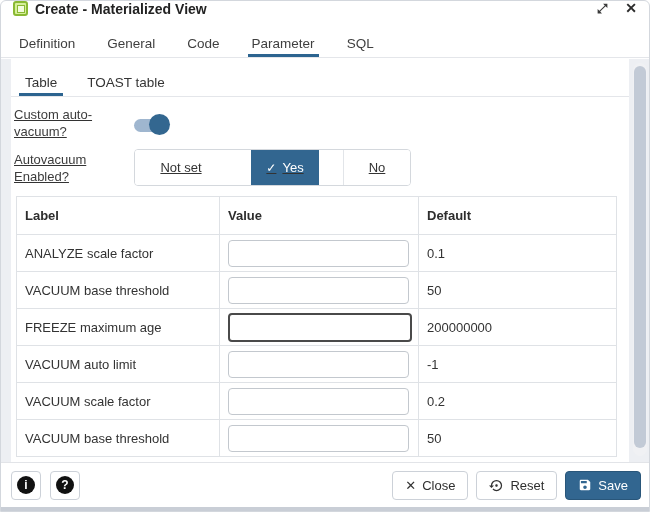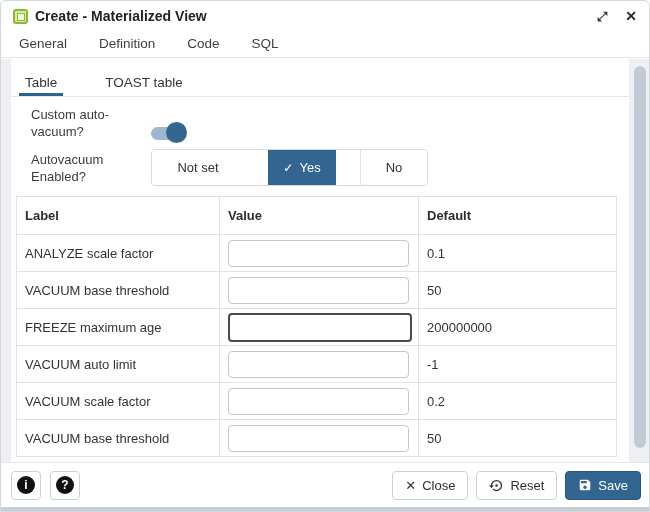--- a/index.html
+++ b/index.html
@@ -4,21 +4,21 @@
 <style>
   html,body { margin:0; padding:0; background:#fff; }
   * { box-sizing:border-box; }
   .dialog {
     position:relative; width:650px; height:512px; overflow:hidden;
     background:#fff; border:1px solid #d3d7dd; border-radius:6px 6px 0 0;
     font-family:"Liberation Sans", sans-serif; color:#333;
   }
 
   
-  .titlebar { height:30px; display:flex; align-items:center; padding:0 12px; }
+  .titlebar { height:30px; display:flex; align-items:flex-start; padding:0 12px; }
   .mv-icon { width:15px; height:15px; border:2px solid #8ab933; background:#d6ef9a;
     border-radius:3px; margin-right:7px; position:relative; flex:0 0 auto; }
   .mv-icon::after { content:""; position:absolute; right:1px; bottom:1px; width:6px; height:6px;
     border:1px solid #8ab933; background:#f3fbdd; }
   .title { font-size:14px; font-weight:bold; color:#222; }
   .win-controls { margin-left:auto; display:flex; align-items:center; gap:16px; }
   .win-controls .glyph { font-size:14px; font-weight:bold; color:#2b2b2b; cursor:pointer; line-height:1; }
 
   
   .tabs { display:flex; padding-left:14px; border-bottom:1px solid #e4e6ea; height:27px; }
@@ -30,27 +30,27 @@
   .content { position:absolute; top:58px; left:0; right:0; bottom:49px; background:#edeff3; }
   .panel { position:absolute; top:0; left:10px; right:20px; bottom:0; background:#fff; overflow:hidden; }
 
   .sb-track { position:absolute; top:4px; right:2px; bottom:6px; width:14px;
     background:#f0f1f4; border-radius:7px; }
   .sb-thumb { position:absolute; top:3px; left:1px; width:12px; height:382px;
     background:#c2cad6; border-radius:6px; }
 
   
   .subtabs { position:absolute; top:10px; left:0; right:0; height:28px;
-    display:flex; padding-left:8px; border-bottom:1px solid #e4e6ea;gap:18px; }
+    display:flex; padding-left:8px; border-bottom:1px solid #e4e6ea; }
   .subtab { font-size:13.5px; color:#353535; padding:2px 6px 0 6px; margin-right:18px;
     display:flex; align-items:center; border-bottom:3px solid transparent; cursor:pointer; }
   .subtab.active { border-bottom-color:#2c6490; }
 
   
-  .form-row { position:absolute; left:20px; right:8px; display:flex; align-items:flex-end; }
+  .form-row { position:absolute; left:3px; right:8px; display:flex; align-items:center;text-decoration:underline; }
   .row-toggle { top:46px; }
   .row-enabled { top:90px; }
   .form-label { flex:0 0 152px; font-size:13px; color:#3c3c3c; line-height:1.3; padding-top:2px; max-width:120px; }
   .row-toggle .form-label { flex-basis:158px; }
 
   .toggle { position:relative; width:32px; height:15px; margin-top:5px; cursor:pointer; }
   .toggle .track { position:absolute; left:0; top:1px; width:30px; height:13px;
     border-radius:7px; }
   .toggle .thumb { position:absolute; right:-4px; top:-4px; width:21px; height:21px; border-radius:50%; }
 
@@ -106,23 +106,24 @@
       <span style="display:flex;cursor:pointer;">
         <svg width="13" height="13" viewBox="0 0 24 24" fill="#3a3a3a">
             <path d="M21 11V3h-8l3.29 3.29-10 10L3 13v8h8l-3.29-3.29 10-10z"></path>
           </svg>
       </span>
       <span class="glyph">✕</span>
     </div>
   </div>
 
   <div class="tabs">
+    <div class="tab">Definition</div>
     <div class="tab">General</div>
-    <div class="tab">Definition</div>
     <div class="tab">Code</div>
+    <div class="tab active">Parameter</div>
     <div class="tab">SQL</div>
   </div>
 
   <div class="content">
     <div class="panel">
 
       <div class="subtabs">
         <div class="subtab active">Table</div>
         <div class="subtab">TOAST table</div>
       </div>

